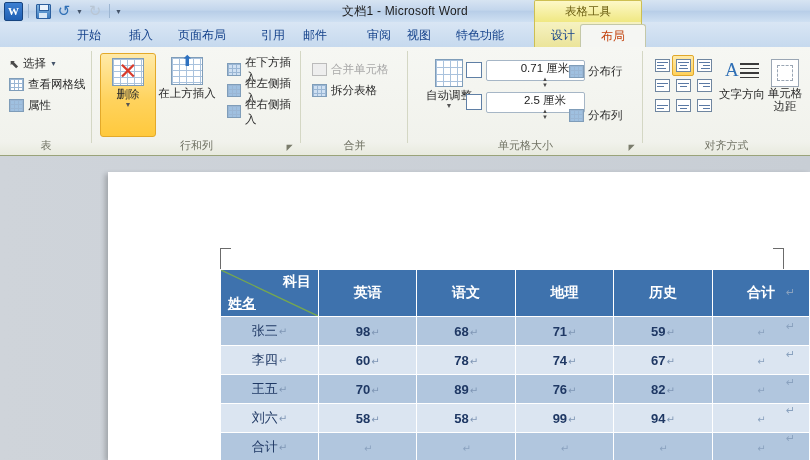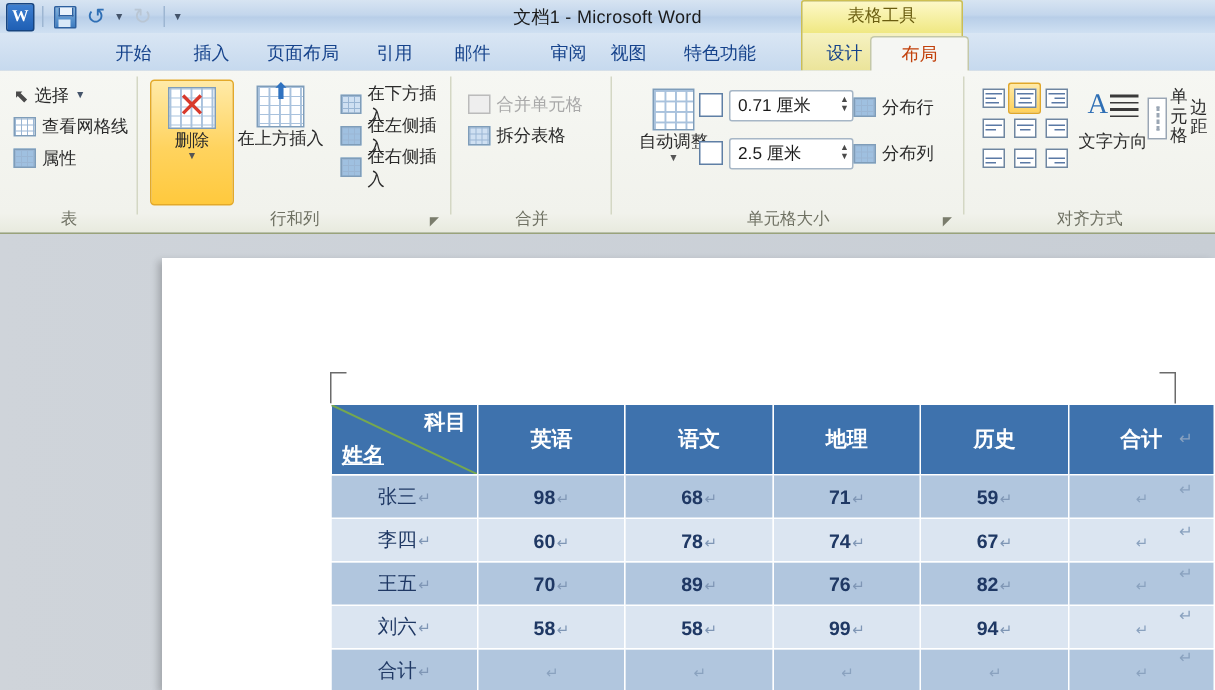--- a/index.html
+++ b/index.html
@@ -129,43 +129,43 @@
                      linear-gradient(to bottom,#a9c2dd 1px,transparent 1px);
     background-size:7px 7px;position:relative;
   }
   .cursor-ico{font-size:12px;color:#4a4a4a;line-height:12px;}
 
   
   .spinrow{display:flex;align-items:center;gap:4px;height:22px;}
   .spinicon{width:14px;height:14px;border:1px solid #5f7fa5;position:relative;background:#fff;}
   .spinbox{
     width:74px;height:19px;background:#fff;border:1px solid #a6b6c6;border-radius:2px;
-    display:flex;align-items:center;justify-content:space-between;padding:0 2px 0 5px;
-    font-size:11.5px;color:#1a1a1a;
+    display:flex;align-items:center;justify-content:space-between;padding:0 2px 0 21px;
+    font-size:11.5px;color:#1a1a1a;flex-direction:column;
   }
   .spinarrows{display:flex;flex-direction:column;color:#4a4a4a;font-size:6px;line-height:6px;}
 
   
   .aligngrid{display:grid;grid-template-columns:repeat(3,20px);grid-template-rows:repeat(3,19px);gap:1px;}
   .alignbtn{
     width:20px;height:19px;border:1px solid transparent;border-radius:2px;
     display:flex;align-items:center;justify-content:center;
   }
   .alignbtn.sel{background:linear-gradient(to bottom,#ffeaa8,#ffd15a);border:1px solid #e0a72a;}
   .alignmini{width:13px;height:11px;border:1px solid #6f86a0;position:relative;background:#fff;}
   .alignmini i{position:absolute;left:1px;right:1px;height:1px;background:#5a79a5;display:block;}
 
   .textdir{
     display:flex;flex-direction:column;align-items:center;width:46px;font-size:11.5px;color:#2b2b2b;
   }
   .tdicon{width:34px;height:28px;position:relative;}
   .tdicon .A{position:absolute;left:0;top:1px;font-size:19px;color:#2f6fb5;font-family:"Liberation Serif",serif;line-height:19px;}
   .tdicon .lines{position:absolute;right:0;top:4px;width:19px;}
   .tdicon .lines span{display:block;height:1.5px;background:#3a3a3a;margin-bottom:3px;}
-  .cellmargin{display:flex;flex-direction:row;align-items:center;width:40px;font-size:11.5px;color:#2b2b2b;line-height:13px;text-align:center;}
+  .cellmargin{display:flex;flex-direction:column;align-items:center;width:40px;font-size:11.5px;color:#2b2b2b;line-height:13px;text-align:center;}
   .cmicon{width:26px;height:26px;border:1px solid #9aa6b4;background:#fff;position:relative;}
   .cmicon:after{content:"";position:absolute;left:5px;top:5px;right:5px;bottom:5px;border:1px dashed #9aa6b4;}
 
   
   .workspace{
     position:absolute;left:0;top:156px;width:810px;height:304px;
     background:linear-gradient(to right,#cfd4da,#c8ced5);
   }
   .page{
     position:absolute;left:108px;top:16px;width:702px;height:288px;background:#fff;
@@ -230,21 +230,21 @@
     <div class="title-text">文档1 - Microsoft Word</div>
     <div class="ctx-tab">表格工具</div>
   </div>
 
   <div class="tabstrip">
     <div class="ctx-zone"></div>
     <div class="tab file" style="left:4px;width:48px;margin-top:40px;">文件</div>
     <div class="tab" style="left:60px;width:44px;">开始</div>
     <div class="tab" style="left:112px;width:44px;">插入</div>
     <div class="tab" style="left:164px;width:62px;">页面布局</div>
-    <div class="tab" style="left:234px;width:44px;">引用</div>
+    <div class="tab" style="left:234px;width:44px;text-align:right;">引用</div>
     <div class="tab" style="left:286px;width:44px;">邮件</div>
     <div class="tab" style="left:340px;width:44px;text-align:right;">审阅</div>
     <div class="tab" style="left:390px;width:44px;">视图</div>
     <div class="tab" style="left:442px;width:62px;">特色功能</div>
     <div class="tab" style="left:534px;width:44px;">设计</div>
     <div class="tab active" style="left:580px;width:50px;">布局</div>
   </div>
 
   <div class="ribbon">
 
@@ -342,21 +342,21 @@
                 <span>▼</span>
               </span>
           </span>
         </div>
       </div>
       <div style="position:absolute;left:158px;top:14px;">
         <div class="smallitem">
           <span class="tgrid blue" style="width:13px;height:11px;"></span>
           <span>分布行</span>
         </div>
-        <div class="smallitem" style="margin-top:10px;">
+        <div class="smallitem" style="margin-top:23px;">
           <span class="tgrid blue" style="width:13px;height:11px;"></span>
           <span>分布列</span>
         </div>
       </div>
       <div class="glabel">单元格大小</div>
       <div class="dlg" style="right:7px;">◤</div>
       <div class="sep"></div>
     </div>
 
     <div class="rgroup" style="left:643px;width:167px;">

